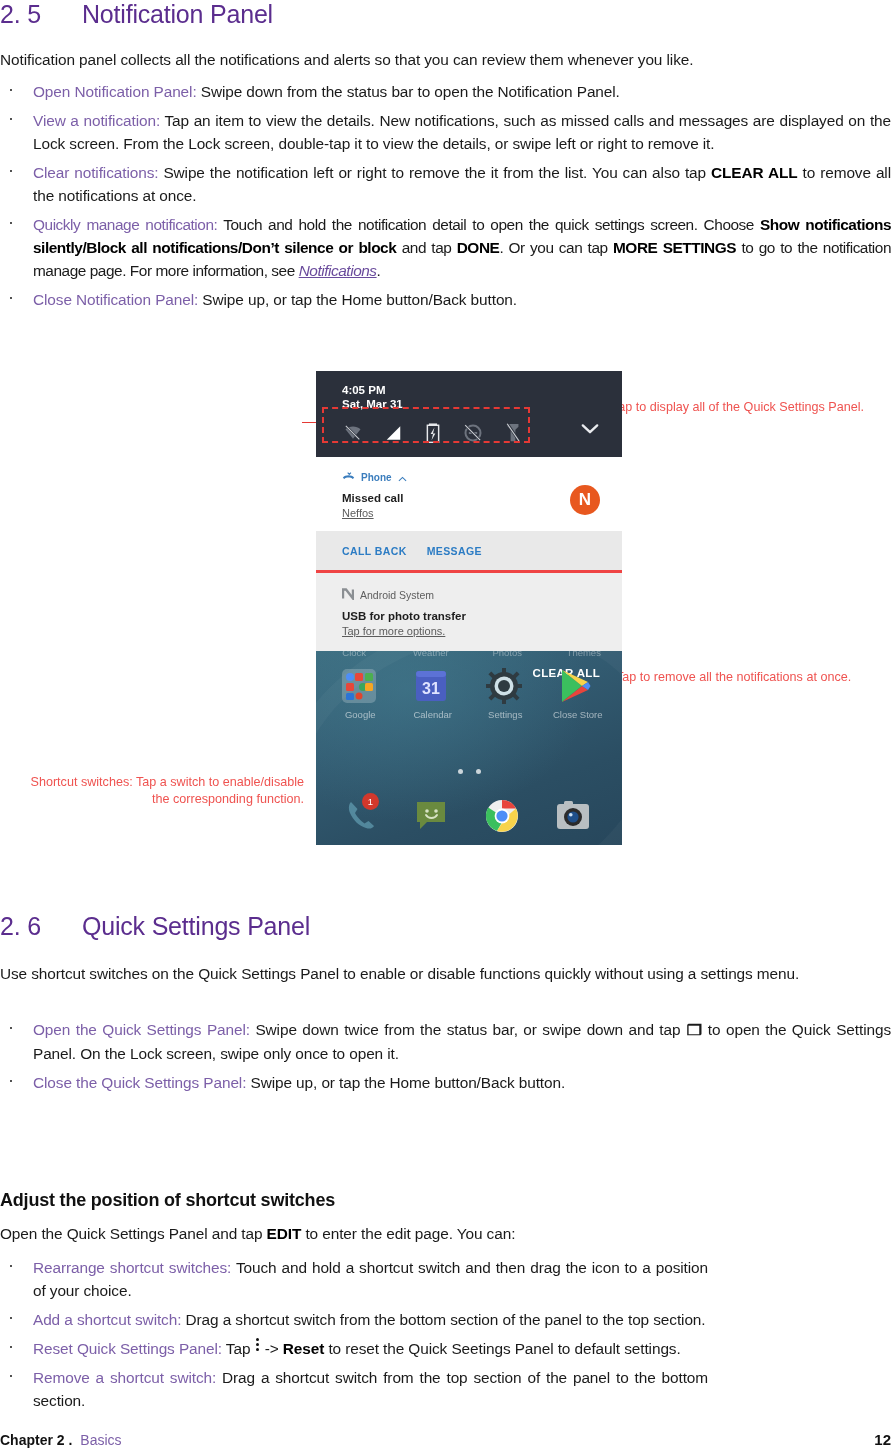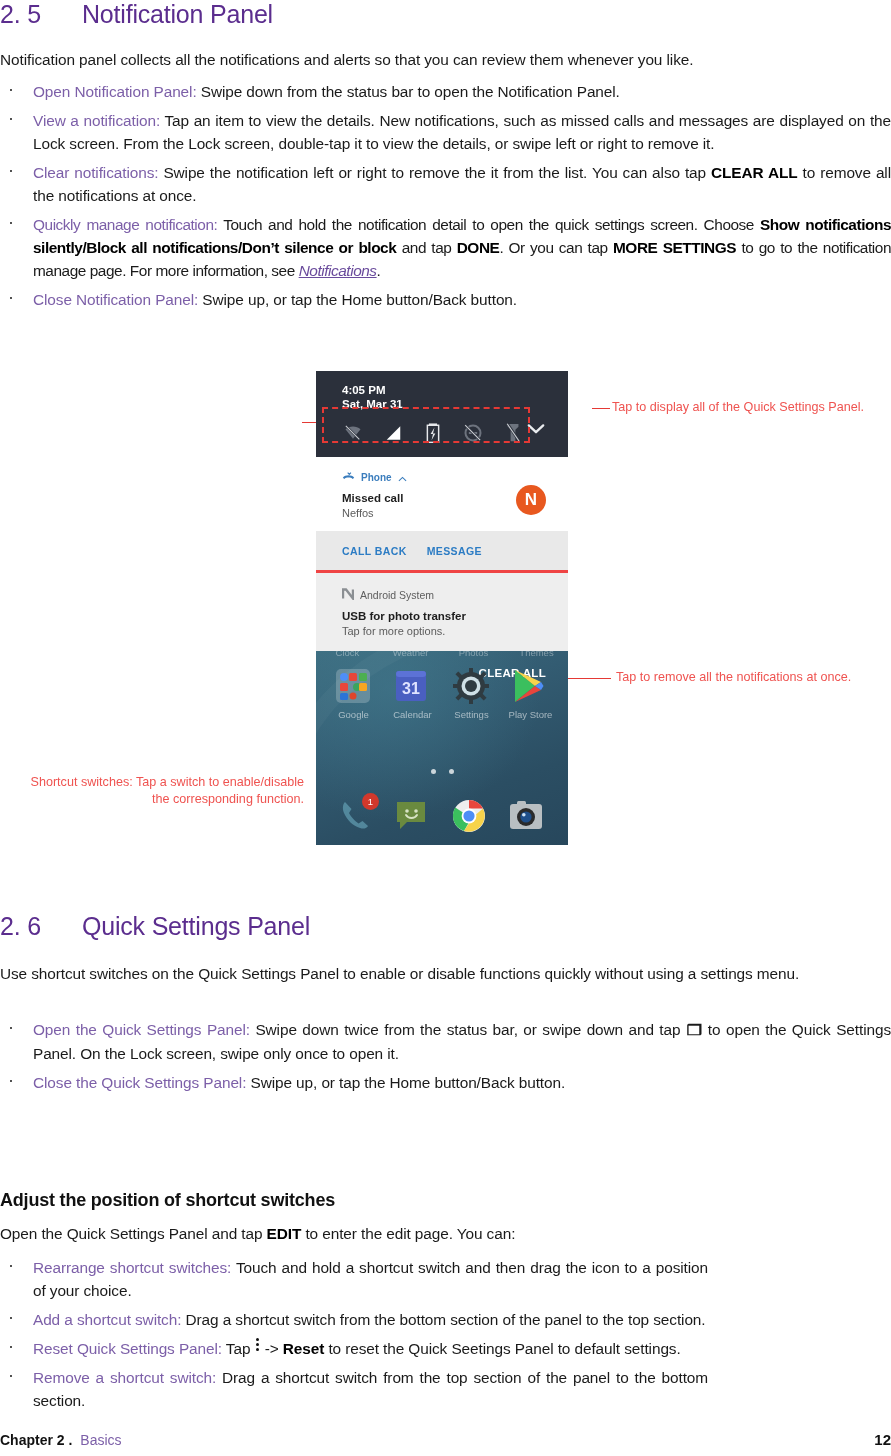--- a/index.html
+++ b/index.html
@@ -119,21 +119,21 @@
     position: absolute;
     left: 0;
     top: 360px;
     width: 891px;
     height: 500px;
   }
   .phone-shot {
     position: absolute;
     left: 316px;
     top: 11px;
-    width: 252px;
+    width: 306px;
     height: 478px;
     overflow: hidden;
     background: #fff;
   }
   .qs-header {
     position: relative;
     height: 86px;
     background: #2b303b;
     padding: 12px 0 0 26px;
     box-sizing: border-box;
@@ -197,20 +197,21 @@
   .notif-title {
     font-size: 11.5px;
     font-weight: bold;
     color: #1e1e1e;
     line-height: 15px;
   }
   .notif-sub {
     font-size: 11px;
     color: #5c5c5c;
     line-height: 15px;
+    text-decoration: underline;
   }
   .avatar {
     position: absolute;
     right: 22px;
     top: 28px;
     width: 30px;
     height: 30px;
     border-radius: 50%;
     background: #e8581f;
     color: #fff;
@@ -596,21 +597,21 @@
           </div>
           <div class="app-cell">
             <div class="icon-box">
               <svg width="32" height="34" viewBox="0 0 32 34">
                 <path d="M3 1 L23 17 L3 33 Z" fill="#3bbf5e"></path>
                 <path d="M3 1 L23 17 L29 13 Z" fill="#f7d34b"></path>
                 <path d="M3 33 L23 17 L29 21 Z" fill="#e8453c"></path>
                 <path d="M23 17 L29 13 L31.5 17 L29 21 Z" fill="#4e8ef7"></path>
               </svg>
             </div>
-            <span class="app-label">Play Store</span>
+            <span class="app-label">Close Store</span>
           </div>
         </div>
 
         <div class="page-dots">
           <i></i>
           <i></i>
         </div>
 
         <div class="dock">
           <div class="app-cell">

